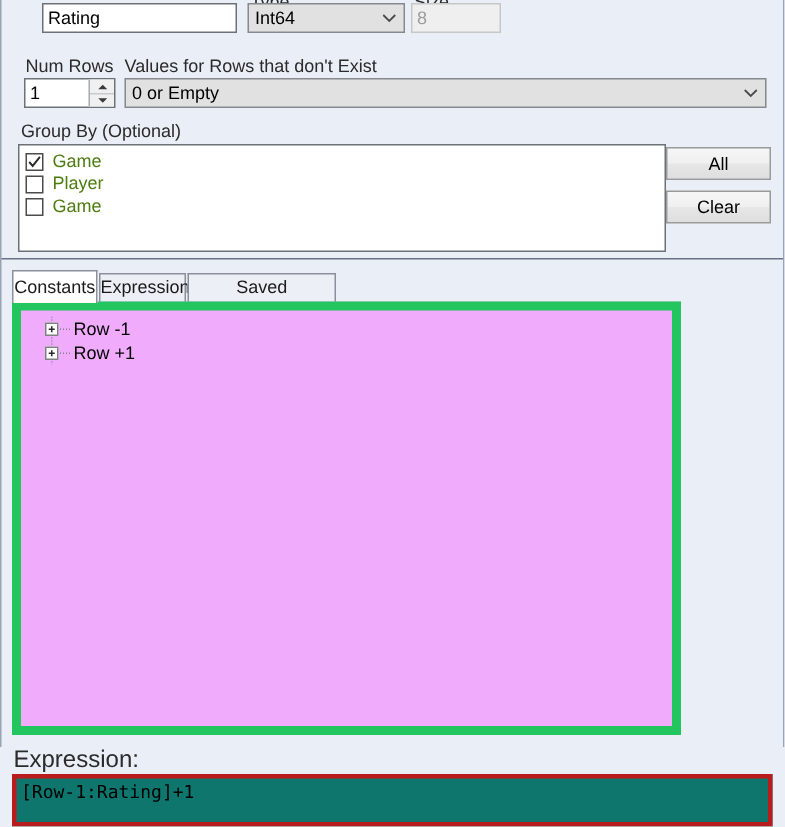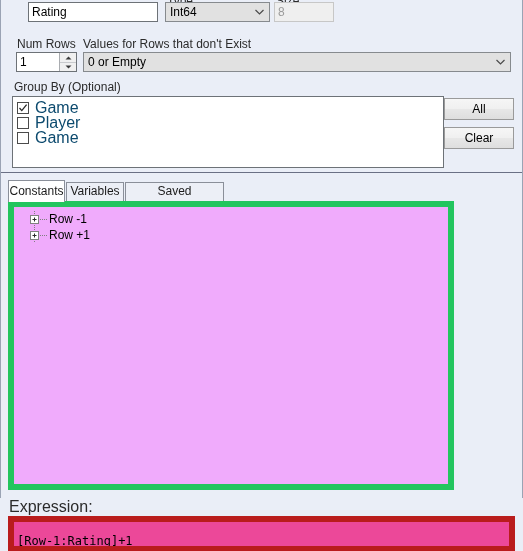--- a/index.html
+++ b/index.html
@@ -182,23 +182,23 @@
     background: #ffffff;
     margin-right: 6px;
     position: relative;
     flex: 0 0 auto;
   }
   .chk-box svg {
     position: absolute;
     left: 0; top: 0;
   }
   .chk-label {
-    font-size: 16px;
+    font-size: 12px;
     line-height: 13px;
-    color: #0c4a6e;
+    color: #4d7c0f;
   }
 
   .btn {
     position: absolute;
     box-sizing: border-box;
     width: 70px; height: 22px;
     border: 1px solid #9a9a9a;
     background: linear-gradient(to bottom, #f6f6f6 0%, #f0f0f0 48%, #e7e7e7 52%, #dedede 100%);
     font-family: "Liberation Sans", sans-serif;
     font-size: 12px;
@@ -298,23 +298,23 @@
     position: absolute;
     left: 9px; top: 498px;
     font-size: 16px;
     color: #2b2b2b;
   }
   .expr-box {
     position: absolute;
     left: 8px; top: 516px;
     width: 507px; height: 35px;
     box-sizing: border-box;
-    border: 6px solid #b91c1c;
-    background: #ec4899;
-    padding: 12px 3px;
+    border: 3px solid #b91c1c;
+    background: #0f766e;
+    padding: 2px 3px;
     font-family: "DejaVu Sans Mono", monospace;
     font-size: 12px;
     color: #000;
     line-height: 15px;
     overflow: hidden;
     white-space: pre;
   }
 </style>
 </head>
 <body>
@@ -399,21 +399,21 @@
   </div>
 </div>
 
 <div class="btn btn-all">All</div>
 <div class="btn btn-clear">Clear</div>
 
 <div class="separator"></div>
 
 <div class="tabstrip">
   <div class="tab active" style="left:0px; width:57px;">Constants</div>
-  <div class="tab" style="left:58px; width:58px; height:20px;">Variables</div>
+  <div class="tab" style="left:58px; width:58px; height:20px;">Expression</div>
   <div class="tab" style="left:117px; width:99px; height:20px;">Saved Expressions</div>
 </div>
 
 <div class="treeview">
 
   <div class="tree-node" style="margin-top:4px;">
     <span class="tree-vline"></span>
     <span class="tree-exp">
       <svg width="7" height="7" viewBox="0 0 7 7">
         <path d="M1.5 3.5 H5.5 M3.5 1.5 V5.5" stroke="#2a2a2a" stroke-width="1"></path>

